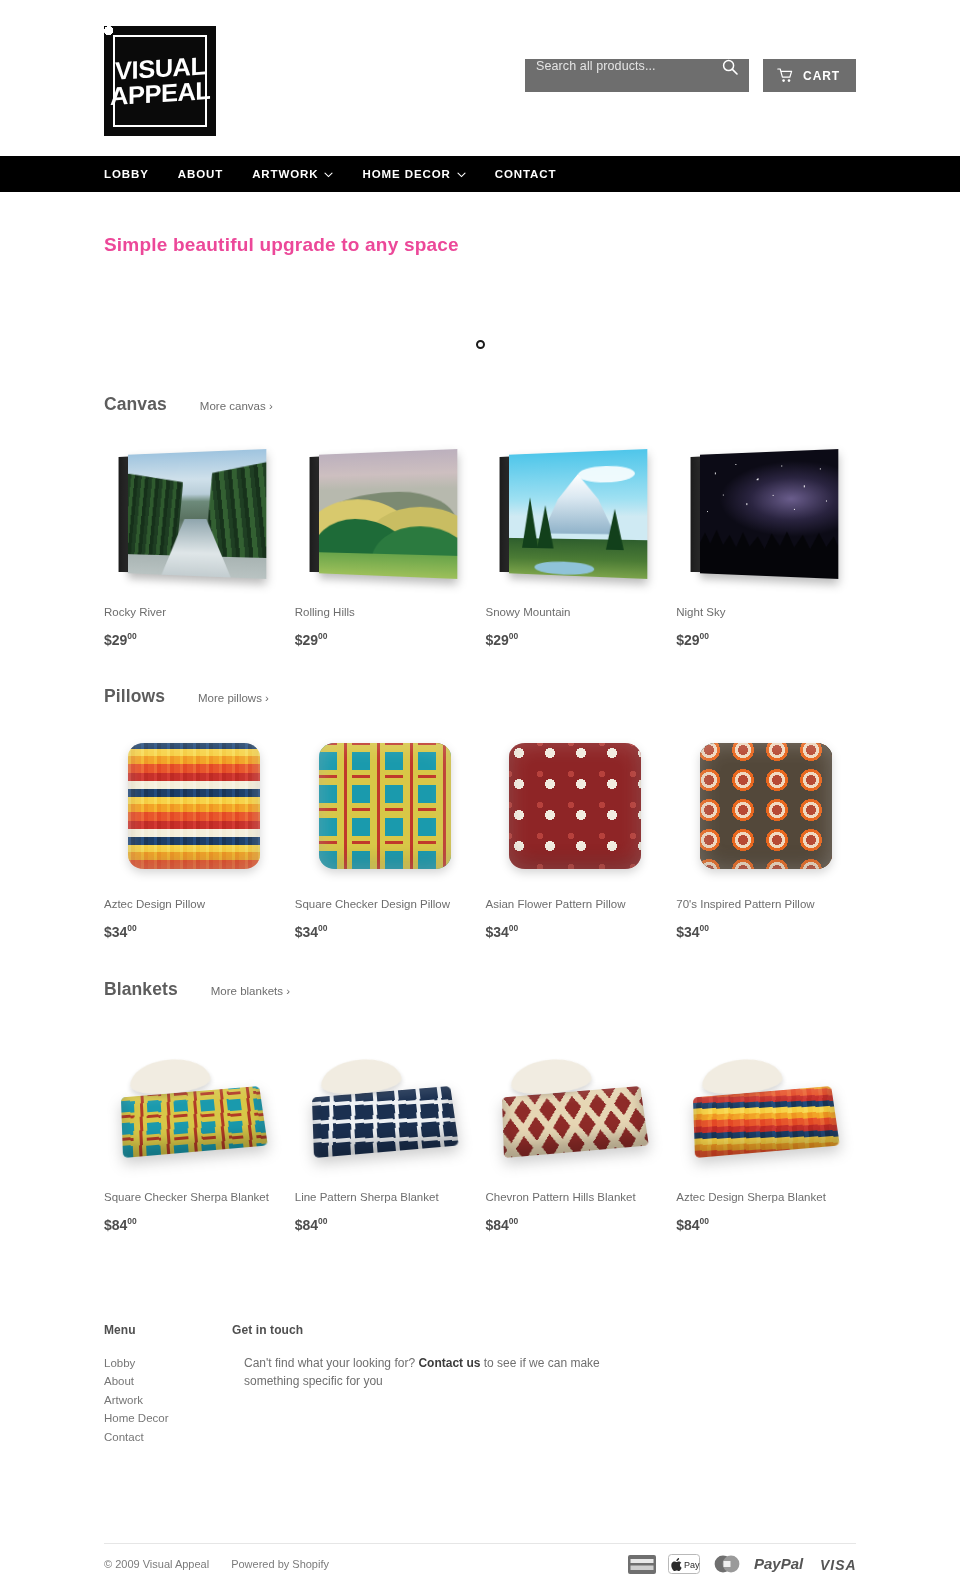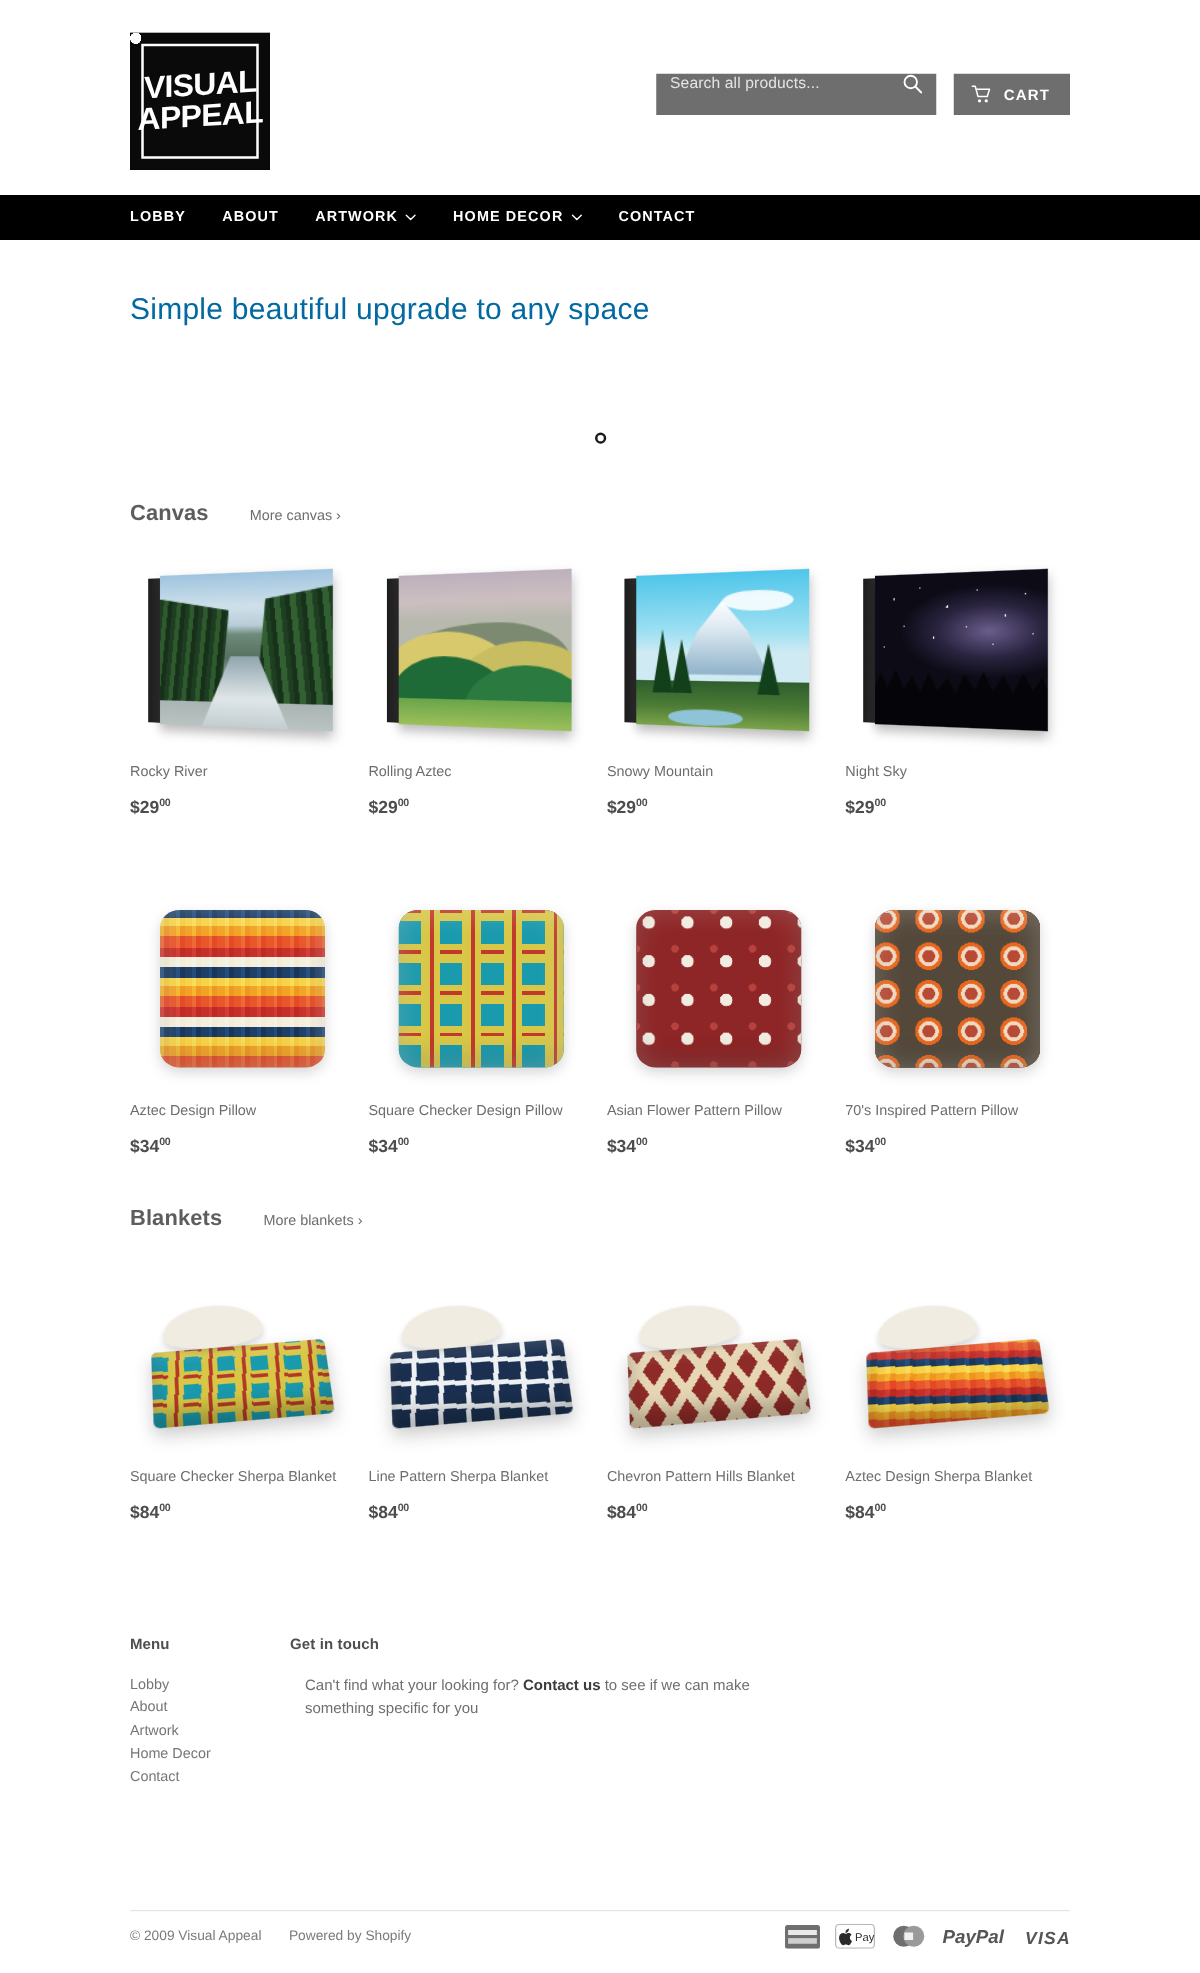--- a/index.html
+++ b/index.html
@@ -72,21 +72,21 @@
     color: #ffffff; font-size: 11.5px; font-weight: 700; letter-spacing: 0.9px;
     margin-right: 29px; display: flex; align-items: center; gap: 6px; cursor: pointer;
     font-family: "Liberation Sans", sans-serif;
   }
   .nav-item:last-child { margin-right: 0; }
   .chev { display: inline-block; }
 
   
   .main { width: 752px; margin: 0 auto; }
   .hero-title {
-    font-size: 24px; font-weight: 400; color: #0369a1; letter-spacing: 0.2px;
+    font-size: 19px; font-weight: 700; color: #ec4899; letter-spacing: 0.2px;
     padding: 42px 0 0 0; line-height: 1.2;
   }
   .slideshow { height: 98px; display: flex; align-items: flex-end; justify-content: center; padding-bottom: 6px; }
   .pager-dot {
     width: 9px; height: 9px; border-radius: 50%; border: 2px solid #1b1b1b;
     background: transparent; cursor: pointer;
   }
 
   .section { padding-top: 39px; }
   .section-head { display: flex; align-items: baseline; }
@@ -357,21 +357,21 @@
                       <i class="hill1"></i>
                       <i class="hill2"></i>
                       <i class="hill3"></i>
                       <i class="hill4"></i>
                       <i class="hill5"></i>
                       <i class="hill6"></i>
                     </div>
                   </div>
                 </div>
               </div>
-              <div class="card-title">Rolling Aztec</div>
+              <div class="card-title">Rolling Hills</div>
               <div class="card-price"><span>$29</span><sup>00</sup></div>
             </a>
             <a class="card">
               <div class="card-media">
                 <div class="canvas-frame">
                   <span class="canvas-edge"></span>
                   <div class="canvas-face">
                     <div class="art-mtn">
                       <i class="mtn-cloud"></i>
                       <i class="mtn-peak"></i>
@@ -398,20 +398,24 @@
                     </div>
                   </div>
                 </div>
               </div>
               <div class="card-title">Night Sky</div>
               <div class="card-price"><span>$29</span><sup>00</sup></div>
             </a>
           </div>
         </section>
         <section class="section">
+          <div class="section-head">
+            <h2 class="section-title">Pillows</h2>
+            <a class="section-more">More pillows ›</a>
+          </div>
           <div class="grid">
             <a class="card">
               <div class="card-media">
                 <div class="pillow p-aztec"></div>
               </div>
               <div class="card-title">Aztec Design Pillow</div>
               <div class="card-price"><span>$34</span><sup>00</sup></div>
             </a>
             <a class="card">
               <div class="card-media">

